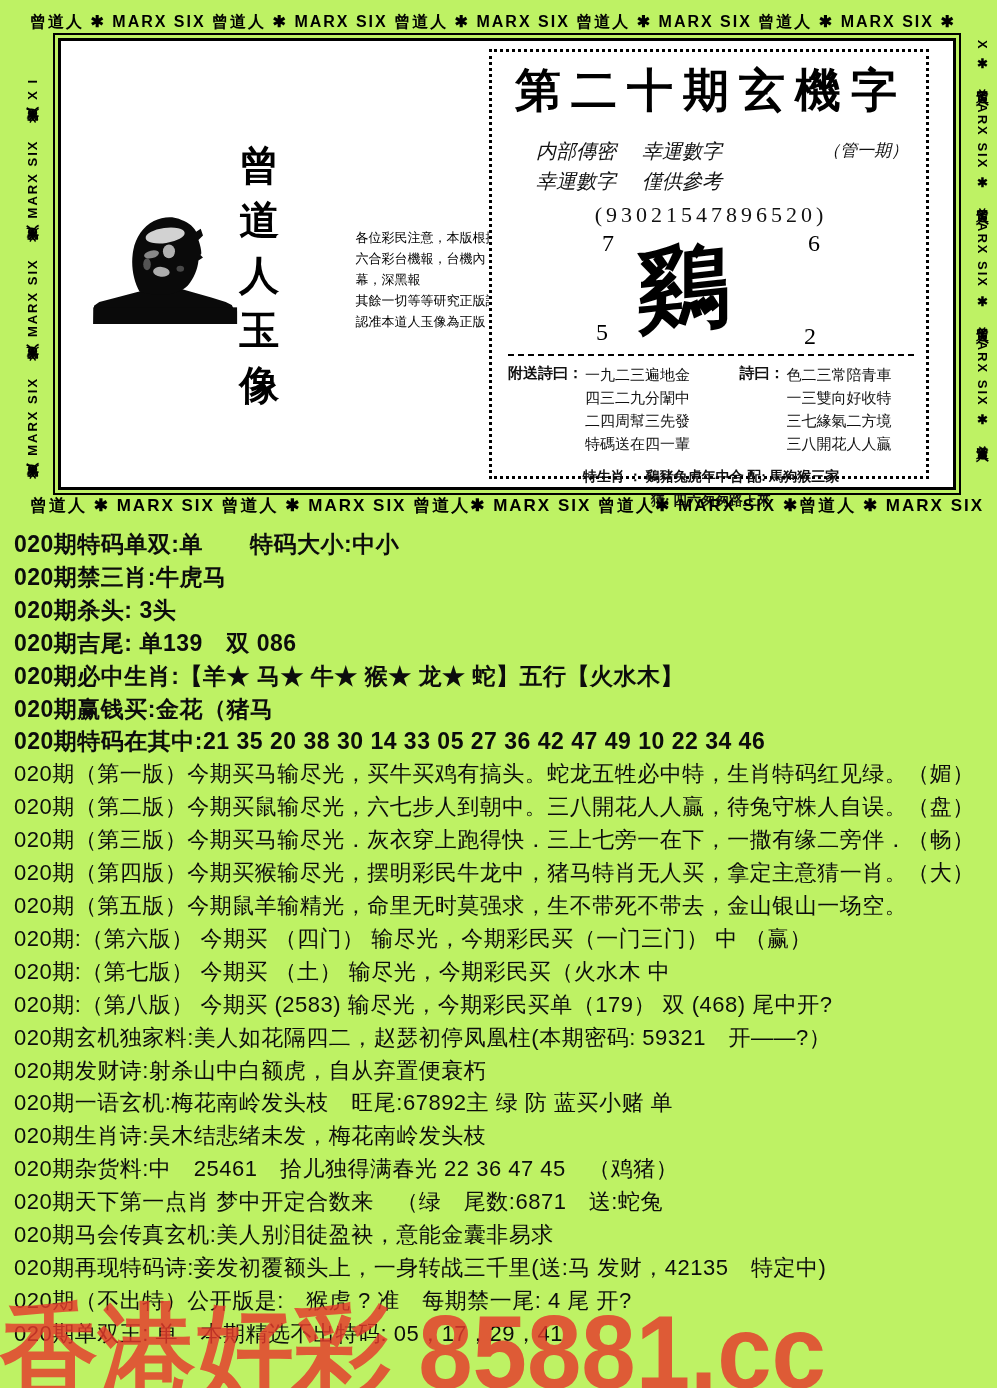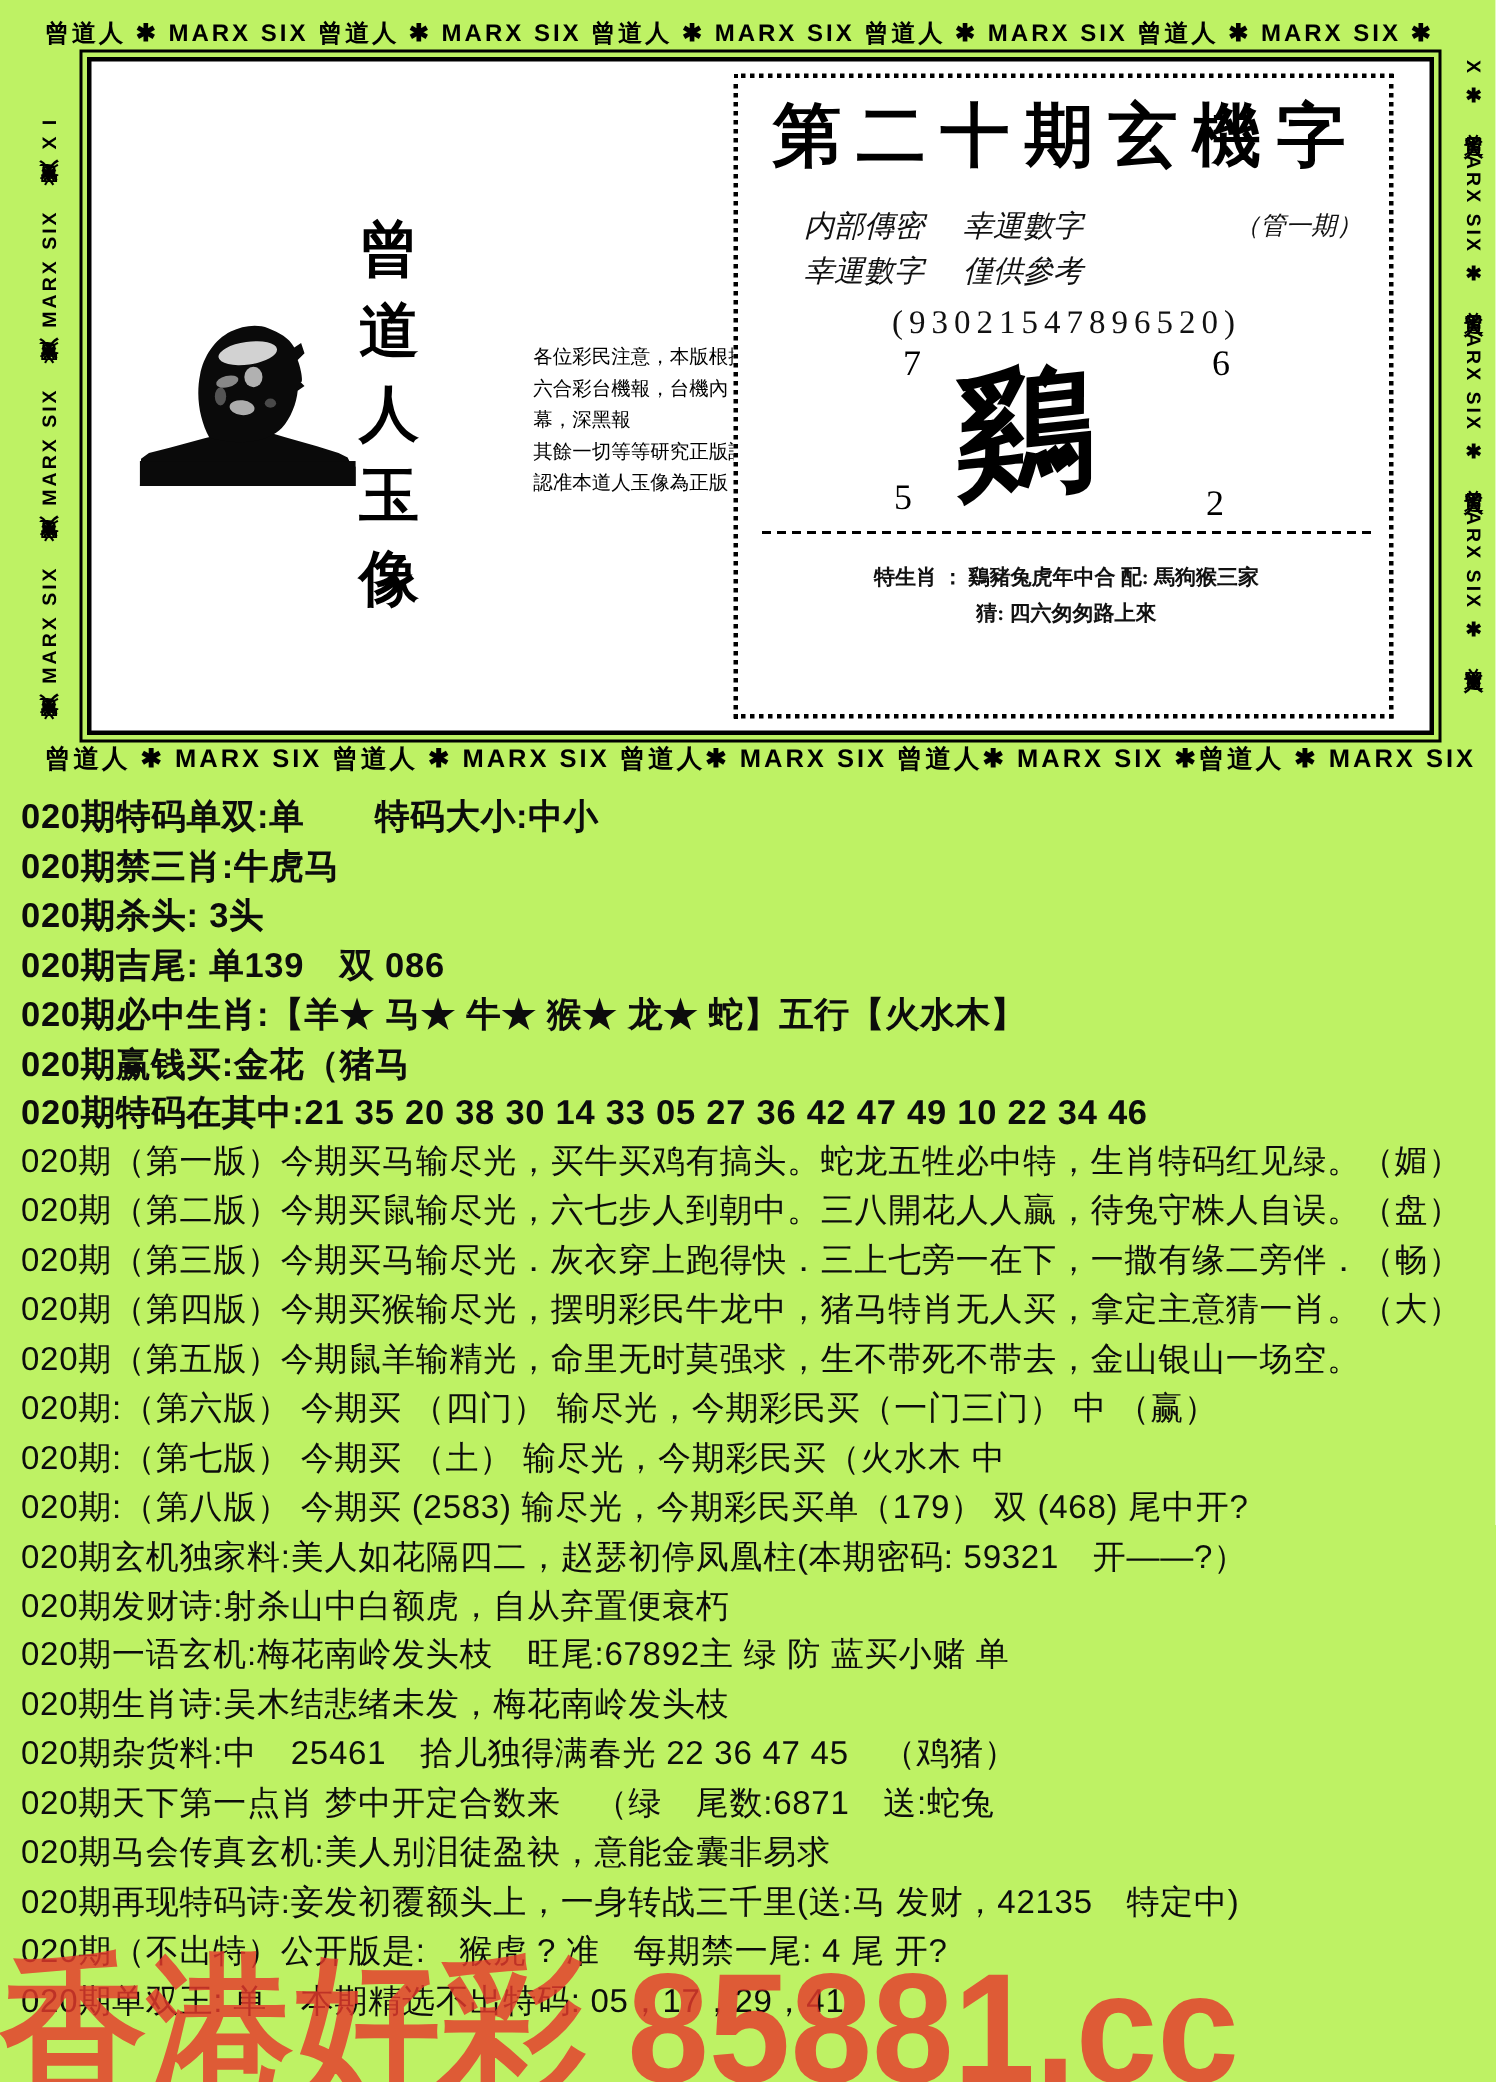--- a/index.html
+++ b/index.html
@@ -140,20 +140,40 @@
 
       <div class="zodiac-wrap">
         <span class="corner-num tl">7</span>
         <span class="corner-num tr">6</span>
         <span class="corner-num bl">5</span>
         <span class="corner-num br">2</span>
         <span class="zodiac-char">鷄</span>
       </div>
 
       <div class="poem-area">
+        <div class="poem-cols">
+          <div class="poem-left">
+            <span class="poem-label">附送詩曰：</span>
+            <div class="poem-lines">
+              <div>一九二三遍地金</div>
+              <div>四三二九分闈中</div>
+              <div>二四周幫三先發</div>
+              <div>特碼送在四一輩</div>
+            </div>
+          </div>
+          <div class="poem-right">
+            <span class="poem-label">詩曰：</span>
+            <div class="poem-lines">
+              <div>色二三常陪青車</div>
+              <div>一三雙向好收特</div>
+              <div>三七緣氣二方境</div>
+              <div>三八開花人人贏</div>
+            </div>
+          </div>
+        </div>
         <div class="zodiac-line">特生肖 ： 鷄豬兔虎年中合  配:  馬狗猴三家</div>
         <div class="guess-line">猜:  四六匆匆路上來</div>
       </div>
     </div>
   </div>
 
   <div class="banner bottom">曾道人 ✱ MARX SIX 曾道人 ✱ MARX SIX 曾道人✱ MARX SIX 曾道人✱ MARX SIX ✱曾道人 ✱ MARX SIX</div>
 
   <div class="body-lines">
     <div class="tline strong">020期特码单双:单　　特码大小:中小</div>

